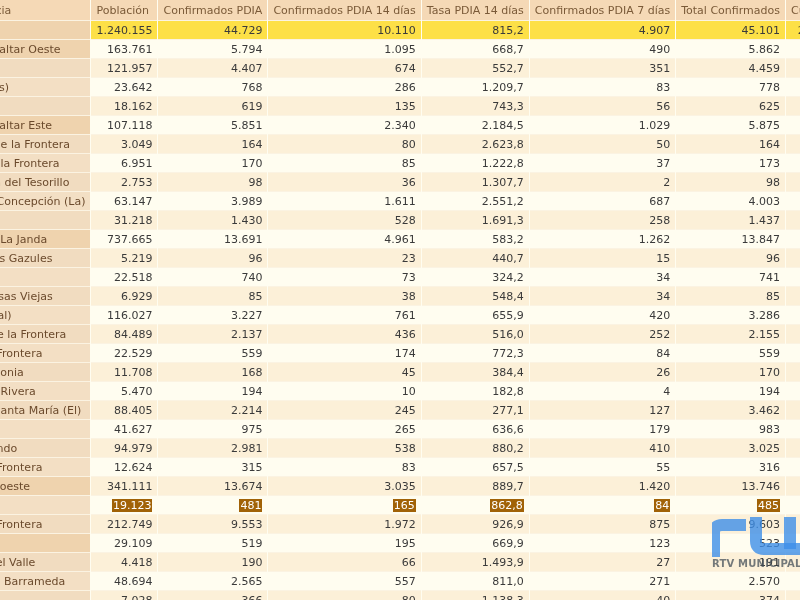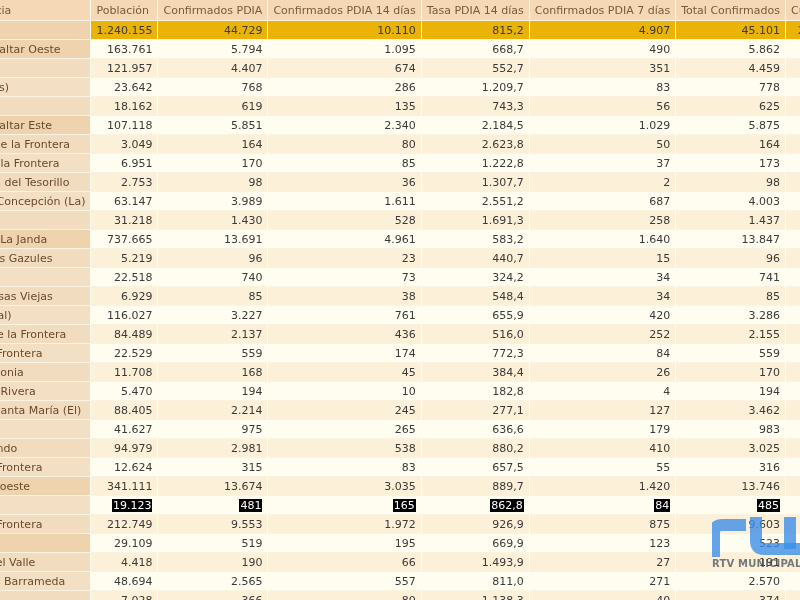--- a/index.html
+++ b/index.html
@@ -43,23 +43,23 @@
   td.label {
     color: #6b4a2c;
     text-align: left;
   }
   tr.row-odd td.label { background: #f1dcc0; }
   tr.row-even td.label { background: #f3dfc4; }
   td.label.dark { background: #efd3ae !important; }
   td.num { text-align: right; }
   tr.row-odd td.num { background: #fcf0d8; }
   tr.row-even td.num { background: #fffdf0; }
-  tr.total td.num { background: #eab308; }
+  tr.total td.num { background: #fde047; }
   td.num span.sel, td.label span.sel {
-    background: #000000;
+    background: #a16207;
     color: #ffffff;
     padding: 0 1px;
   }
   col.c0 { width: 165px; }
   col.c1 { width: 62px; }
   col.c2 { width: 97px; }
   col.c3 { width: 126px; }
   col.c4 { width: 92px; }
   col.c5 { width: 124px; }
   col.c6 { width: 88px; }
@@ -221,21 +221,21 @@
           <td class="num"><span>258</span></td>
           <td class="num"><span>1.437</span></td>
           <td class="num"></td>
         </tr>
         <tr class="row-even">
           <td class="label dark"><span>Cádiz-La Janda</span></td>
           <td class="num"><span>737.665</span></td>
           <td class="num"><span>13.691</span></td>
           <td class="num"><span>4.961</span></td>
           <td class="num"><span>583,2</span></td>
-          <td class="num"><span>1.640</span></td>
+          <td class="num"><span>1.262</span></td>
           <td class="num"><span>13.847</span></td>
           <td class="num"></td>
         </tr>
         <tr class="row-odd">
           <td class="label"><span>i de los Gazules</span></td>
           <td class="num"><span>5.219</span></td>
           <td class="num"><span>96</span></td>
           <td class="num"><span>23</span></td>
           <td class="num"><span>440,7</span></td>
           <td class="num"><span>15</span></td>

